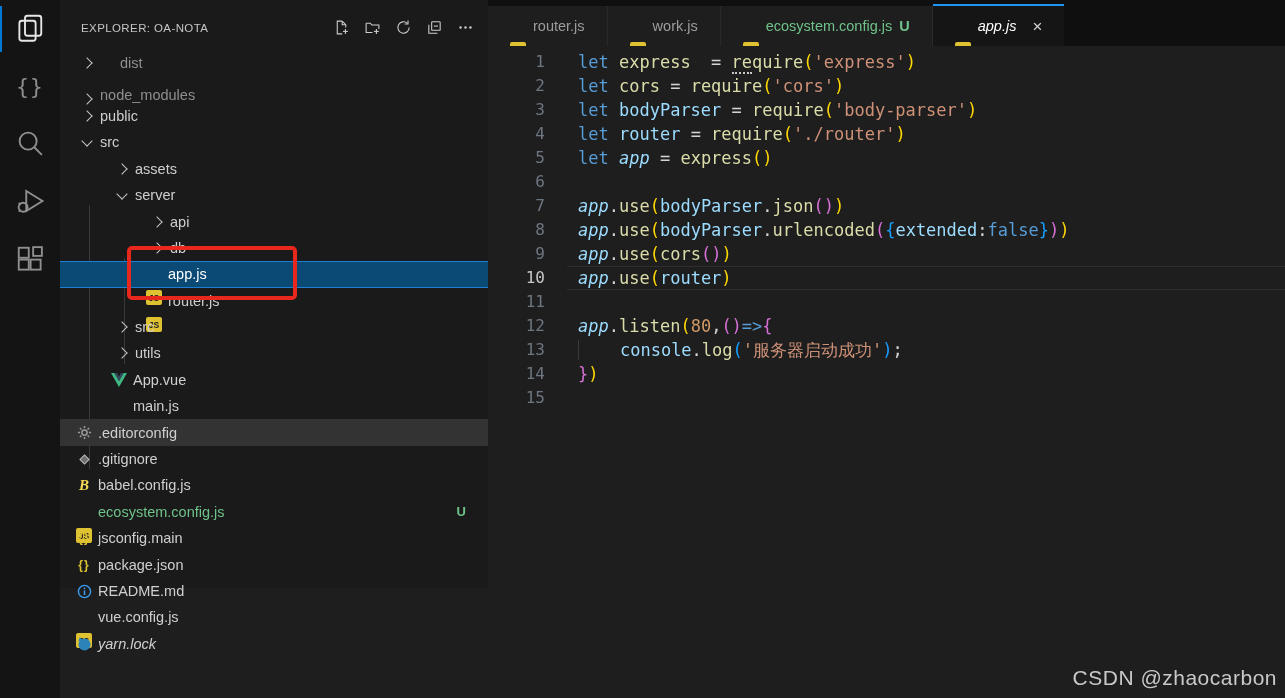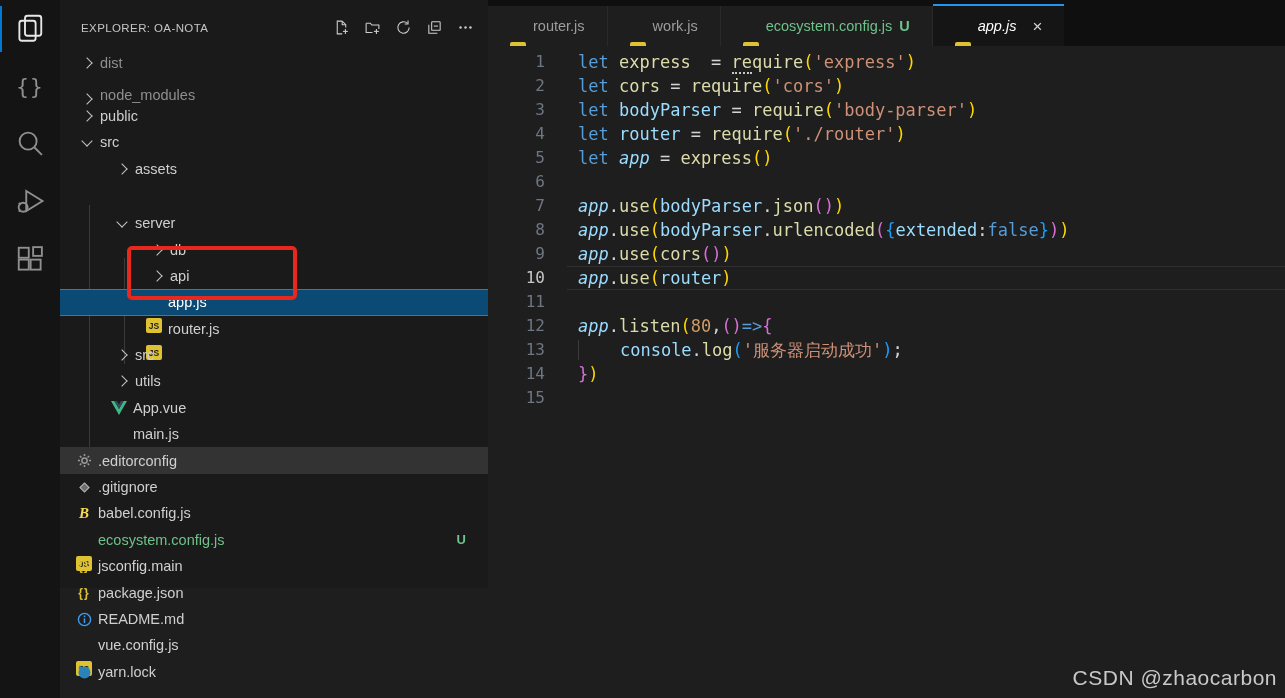--- a/index.html
+++ b/index.html
@@ -153,51 +153,51 @@
               <circle cx="5" cy="12" r="1.7" fill="currentColor" stroke="none"></circle>
               <circle cx="12" cy="12" r="1.7" fill="currentColor" stroke="none"></circle>
               <circle cx="19" cy="12" r="1.7" fill="currentColor" stroke="none"></circle>
             </svg>
           </span>
         </span>
     </div>
     <div class="tree" id="tree">
       <div class="guide guide1"></div>
       <div class="guide guide2"></div>
-    <div class="row dim" style="padding-left: 20px;">
+    <div class="row dim" style="padding-left: 20px; gap: 20px;">
           <span class="chev"></span>
           <span class="lbl">dist</span>
         </div>
         <div class="row dim" style="padding-left: 20px; align-items: flex-end;">
           <span class="chev"></span>
           <span class="lbl">node_modules</span>
         </div>
         <div class="row" style="padding-left: 20px;">
           <span class="chev"></span>
           <span class="lbl">public</span>
         </div>
         <div class="row" style="padding-left: 20px;">
           <span class="chev exp"></span>
           <span class="lbl">src</span>
         </div>
         <div class="row" style="padding-left: 55px;">
           <span class="chev"></span>
           <span class="lbl">assets</span>
         </div>
-        <div class="row" style="padding-left: 55px; margin-top: 28px;">
+        <div class="row" style="padding-left: 55px;">
           <span class="chev exp"></span>
           <span class="lbl">server</span>
         </div>
         <div class="row" style="padding-left: 90px;">
           <span class="chev"></span>
+          <span class="lbl">api</span>
+        </div>
+        <div class="row" style="padding-left: 90px;">
+          <span class="chev"></span>
           <span class="lbl">db</span>
-        </div>
-        <div class="row" style="padding-left: 90px;">
-          <span class="chev"></span>
-          <span class="lbl">api</span>
         </div>
         <div class="row sel" style="padding-left: 86px;">
           <span class="fico">
             <span class="fi-js">JS</span>
           </span>
           <span class="lbl">app.js</span>
         </div>
         <div class="row" style="padding-left: 86px;">
           <span class="fico">
             <span class="fi-js">JS</span>
@@ -278,21 +278,21 @@
             </svg>
           </span>
           <span class="lbl">README.md</span>
         </div>
         <div class="row" style="padding-left: 16px;">
           <span class="fico">
             <span class="fi-js">JS</span>
           </span>
           <span class="lbl">vue.config.js</span>
         </div>
-        <div class="row" style="padding-left: 16px;">
+        <div class="row" style="padding-left: 16px; font-style: italic;">
           <span class="fico">
             <svg viewBox="0 0 16 16" width="15" height="15">
               <polygon points="3,1 6,4.5 1.5,5.5" fill="#2b83ba"></polygon>
               <circle cx="8" cy="9" r="6.4" fill="#2b83ba"></circle>
             </svg>
           </span>
           <span class="lbl">yarn.lock</span>
         </div>
       </div>
     <div class="red-box"></div>

